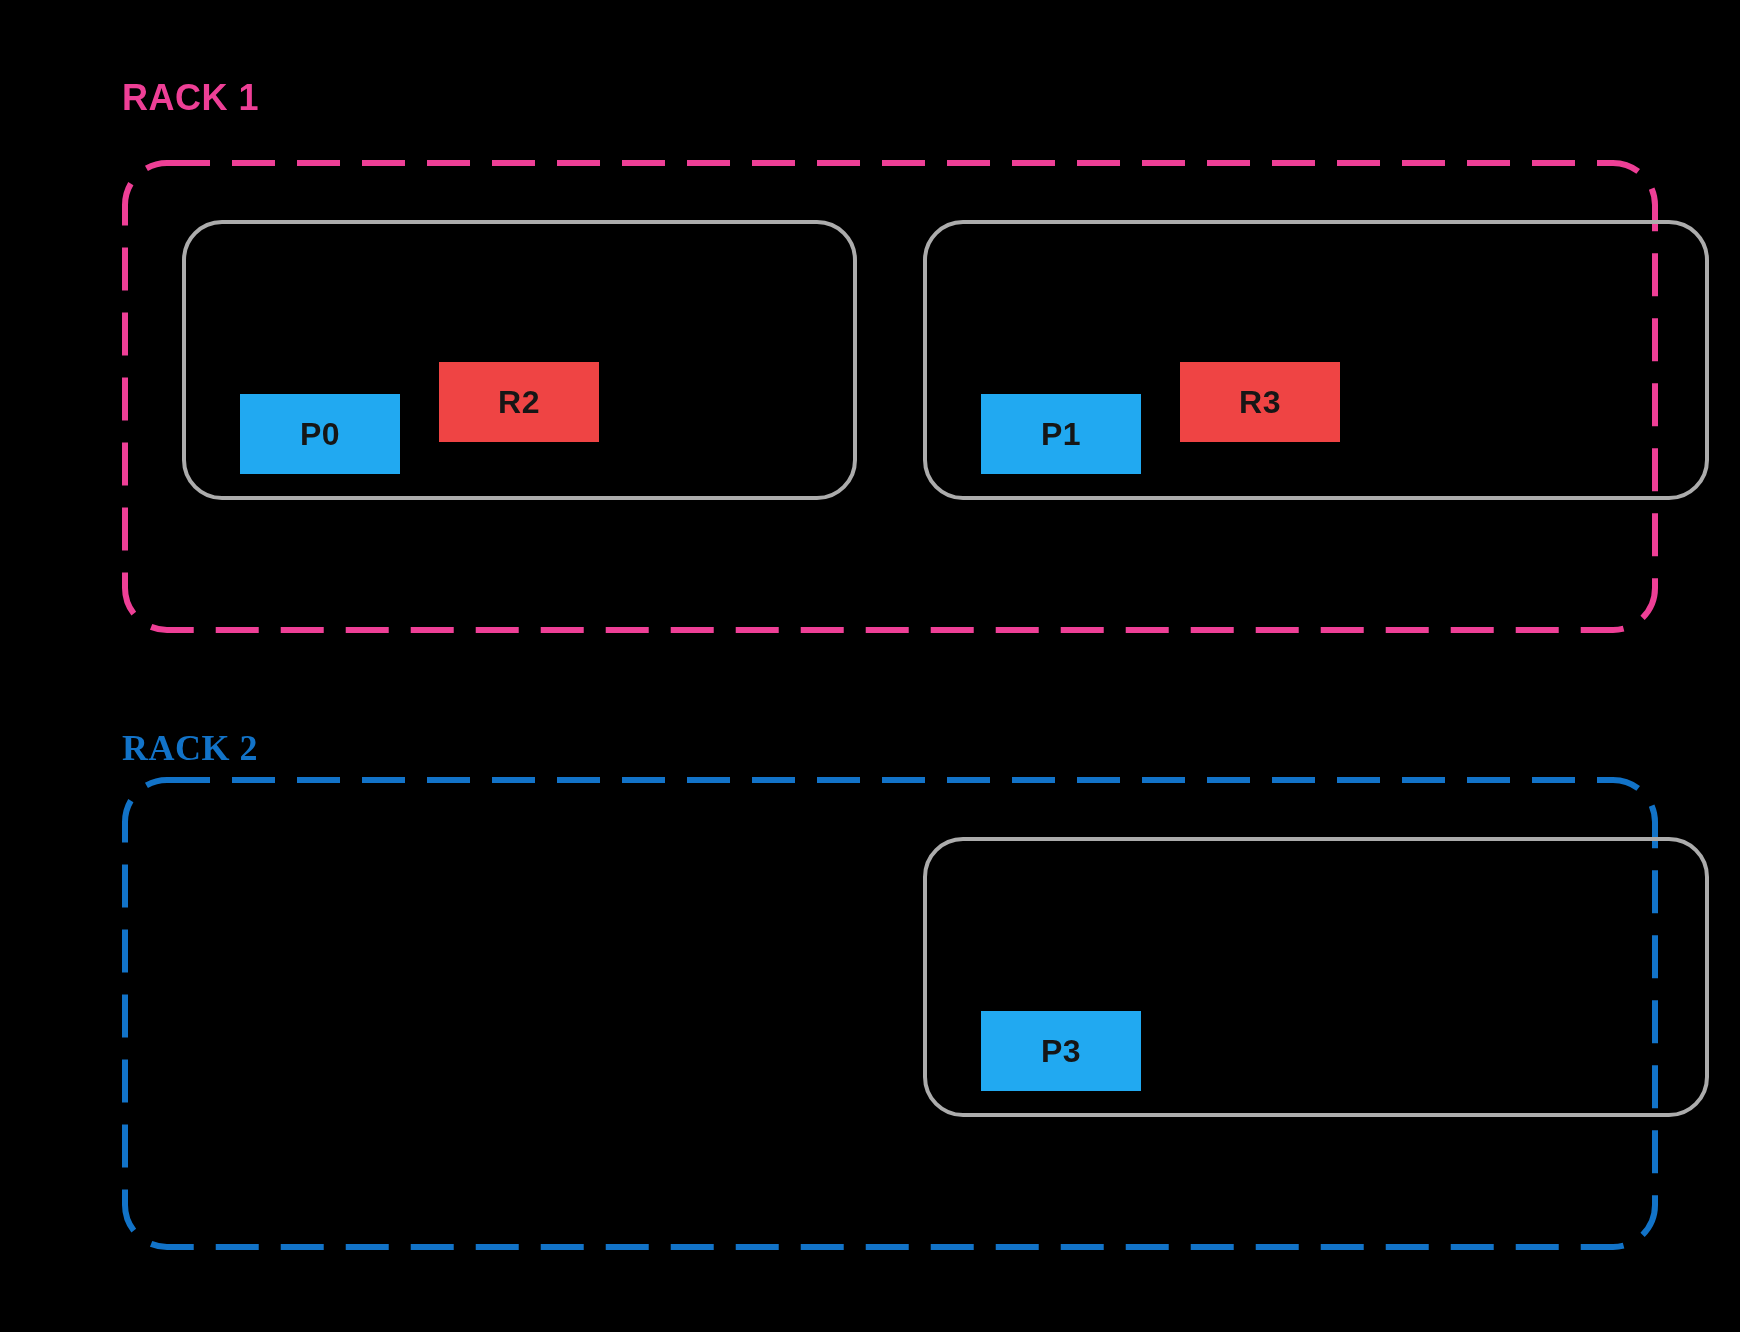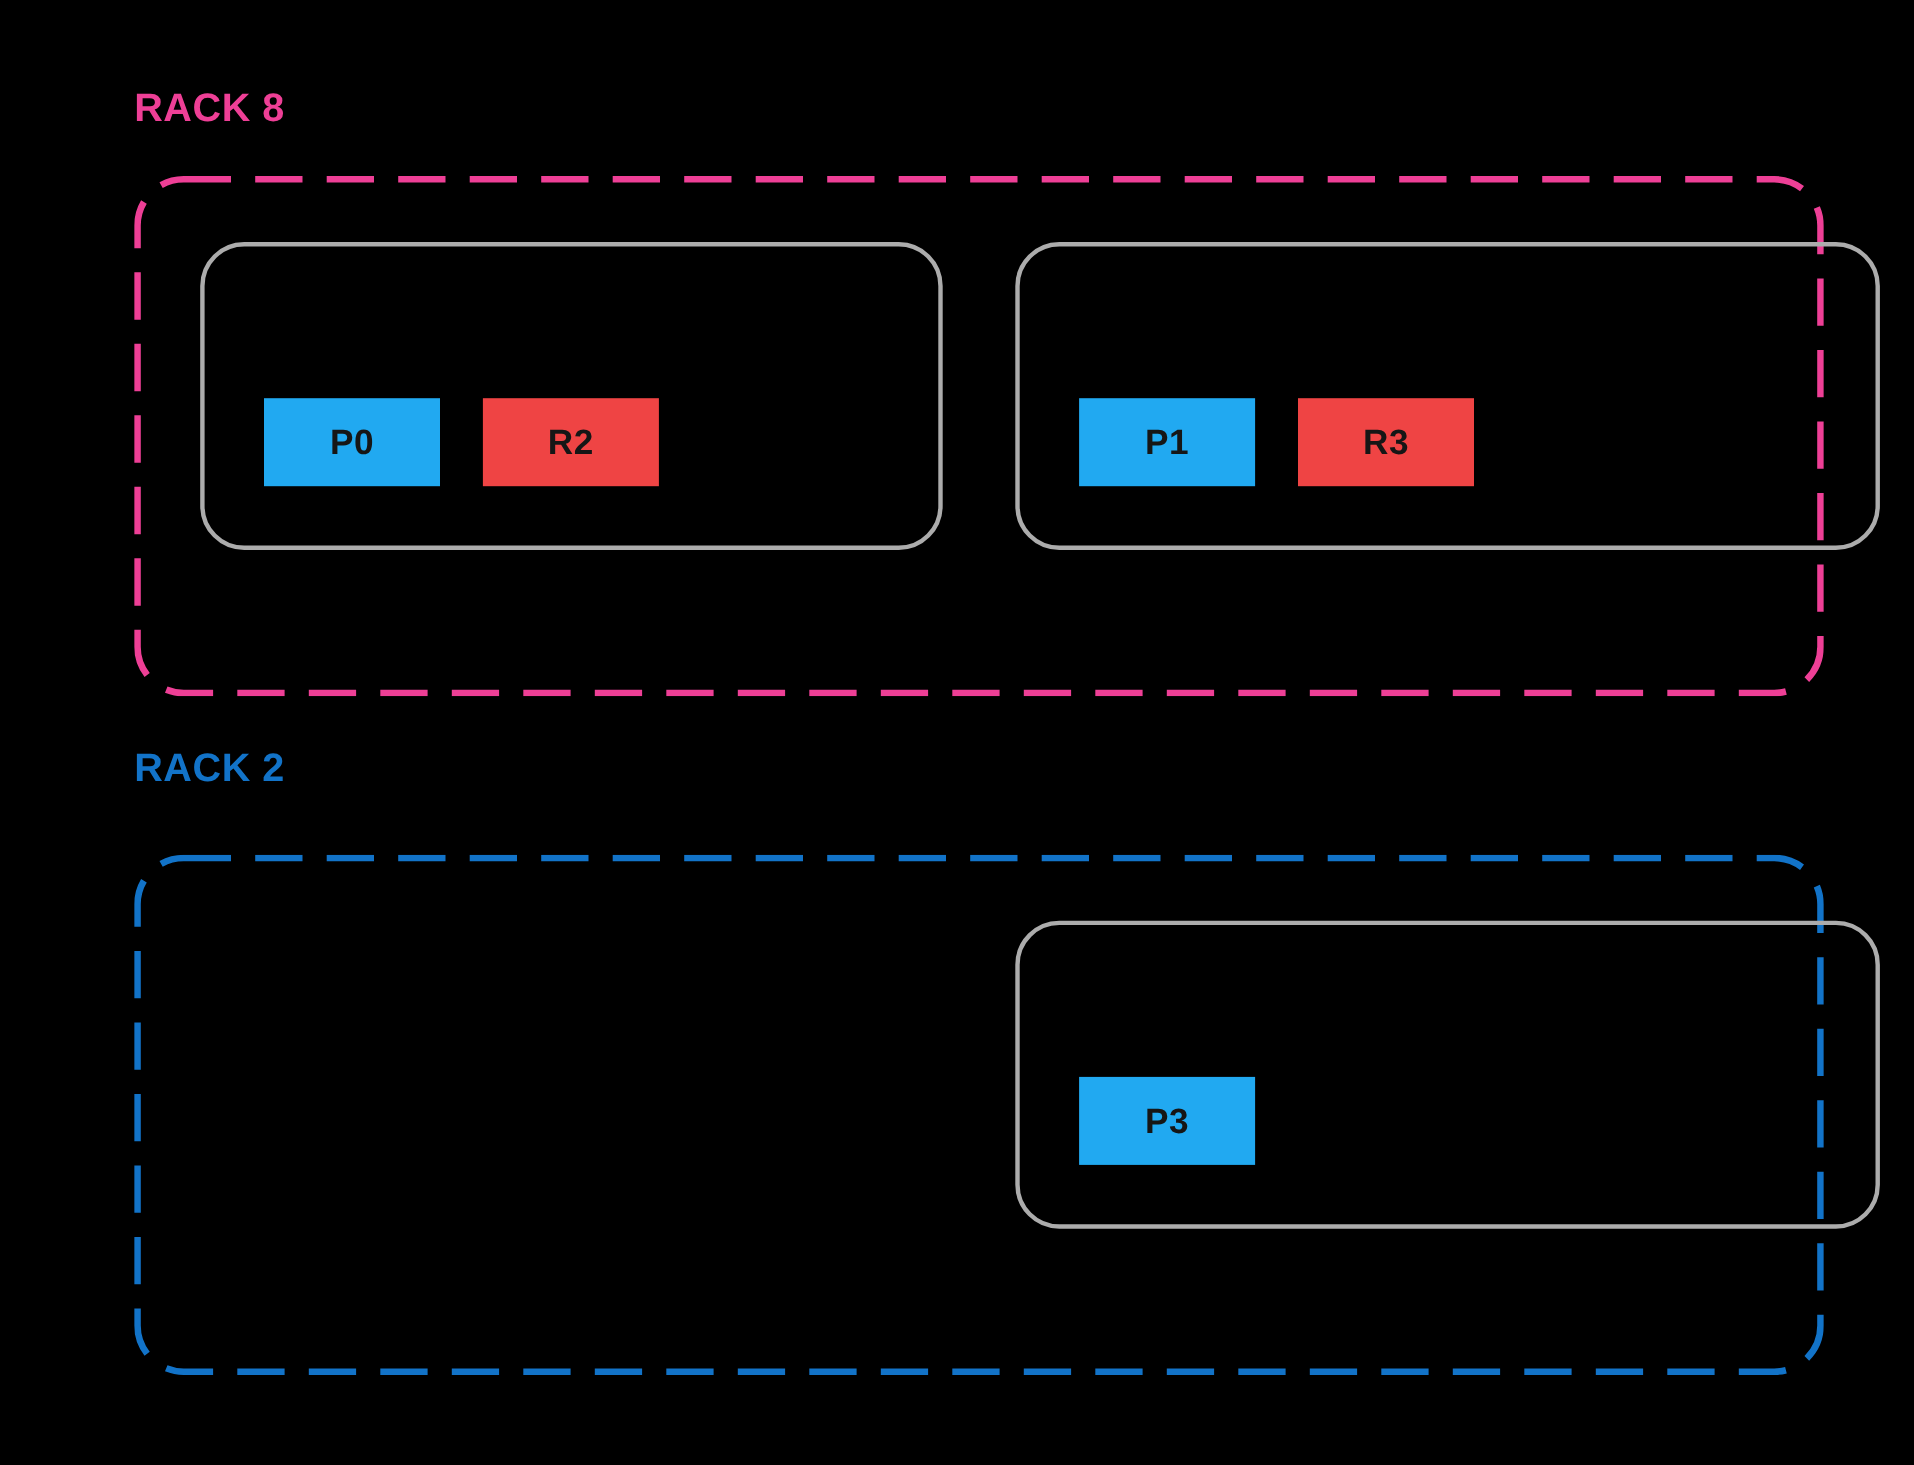--- a/index.html
+++ b/index.html
@@ -15,21 +15,21 @@
   .rack-label {
     position: absolute;
     left: 122px;
     font-size: 36px;
     font-weight: 700;
     letter-spacing: 0.5px;
     line-height: 1;
     white-space: nowrap;
   }
   .rack-label--1 { top: 80px;  color: #EE3F96; }
-  .rack-label--2 { top: 680px; color: #1273C8; }
+  .rack-label--2 { top: 730px; color: #1273C8; font-family: Liberation Serif, serif; }
   .rack-boundary {
     position: absolute;
     left: 122px;
     width: 1536px;
     height: 473px;
   }
   .rack-boundary--1 { top: 160px; }
   .rack-boundary--2 { top: 777px; }
   .boundary-svg {
     position: absolute;
@@ -57,29 +57,29 @@
     width: 160px;
     height: 80px;
     display: flex;
     align-items: center;
     justify-content: center;
     font-size: 32px;
     font-weight: 700;
     color: #161616;
     letter-spacing: 0.5px;
   }
-  .chip[data-variant="blue"]  { background: #21A9F1; }
+  .chip[data-variant="blue"]  { background: #21A9F1; margin-top: 32px; }
   .chip[data-variant="green"] { background: #ef4444; }
 </style>
 </head>
 <body>
 
 <div class="canvas">
 
-  <div class="rack-label rack-label--1">RACK 8</div>
+  <div class="rack-label rack-label--1">RACK 1</div>
 
   <div class="rack-boundary rack-boundary--1">
     <svg class="boundary-svg" viewBox="0 0 1536 473" preserveAspectRatio="none">
       <rect x="3" y="3" width="1530" height="467" rx="42" fill="none" stroke-width="6" stroke-dasharray="43 22" stroke="#EE3F96"></rect>
     </svg>
 
     <div class="host host--a">
       <div class="chips">
         <div class="chip" data-variant="blue">P0</div>
         <div class="chip" data-variant="green">R2</div>

